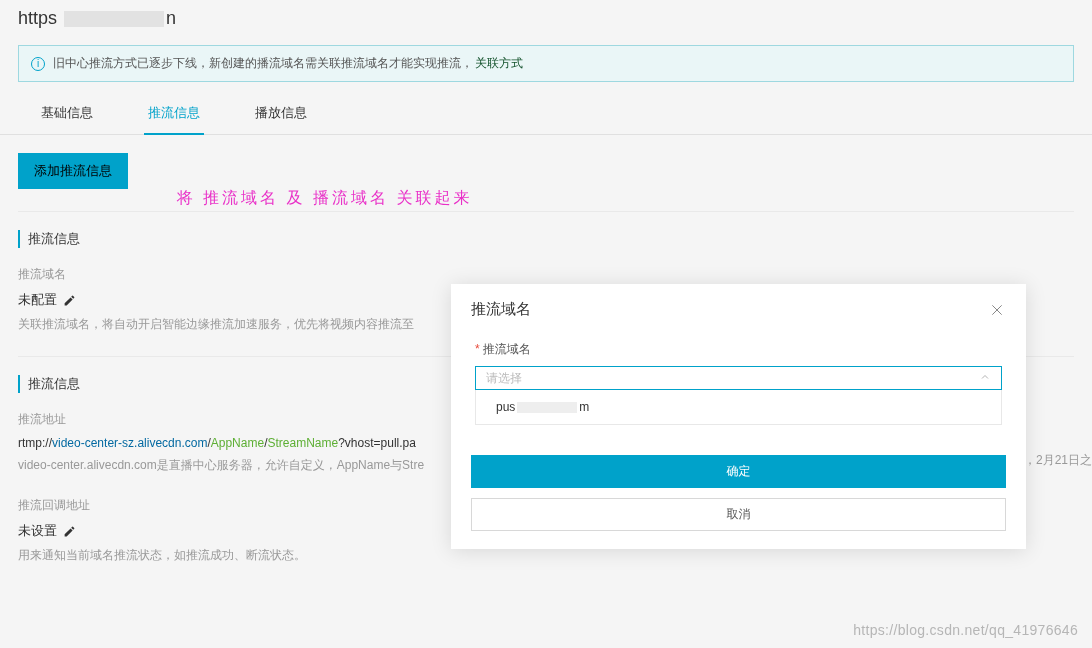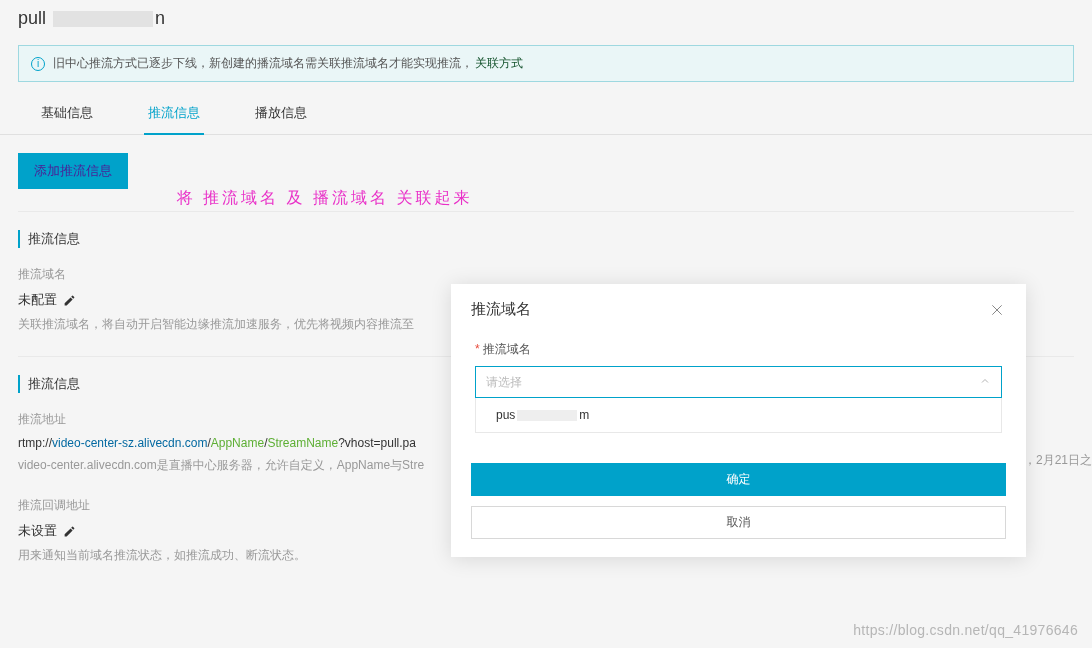--- a/index.html
+++ b/index.html
@@ -68,21 +68,21 @@
     .tab.active::after {
       content: "";
       position: absolute;
       left: 0; right: 0; bottom: -1px;
       height: 2px;
       background: #00a2ca;
     }
     .content { padding: 18px; }
     .primary-btn {
       background: #00a2ca;
-      color: #4c1d95;
+      color: #000000;
       border: none;
       padding: 9px 16px;
       font-size: 13px;
       cursor: pointer;
       text-align: right;
     }
     .annotation {
       color: #e930c8;
       font-size: 16px;
       margin-left: 45px;
@@ -159,21 +159,21 @@
       font-size: 18px;
       width: 18px; height: 18px;
       display: inline-flex; align-items: center; justify-content: center;
     }
     .modal-close svg { width: 16px; height: 16px; stroke: #888; stroke-width: 1.5; }
     .modal-body { padding: 6px 24px 20px 24px; }
     .form-label { font-size: 12px; color: #555; margin-bottom: 8px; }
     .form-label .req { color: #e84b3c; margin-right: 3px; }
     .select-box {
       border: 1px solid #00a2ca;
-      height: 32px;
+      height: 24px;
       display: flex;
       align-items: center;
       padding: 0 10px;
       justify-content: space-between;
       cursor: pointer;
       color: #bbb;
       font-size: 12px;
     }
     .select-box .chev svg { width: 12px; height: 12px; stroke: #999; stroke-width: 1.5; fill: none; }
     .dropdown {
@@ -217,21 +217,21 @@
       bottom: 10px;
       color: rgba(130,130,130,0.55);
       font-size: 14px;
       letter-spacing: 0.3px;
     }
   </style>
 </head>
 <body>
 
 <div class="page-header">
-  <span>pull</span>
+  <span>https</span>
   <span class="masked"></span><span>n</span>
 </div>
 
 <div class="info-banner">
   <span class="icon">i</span>
   <span>旧中心推流方式已逐步下线，新创建的播流域名需关联推流域名才能实现推流，</span>
   <a href="#">关联方式</a>
 </div>
 
 <div class="tabs">

